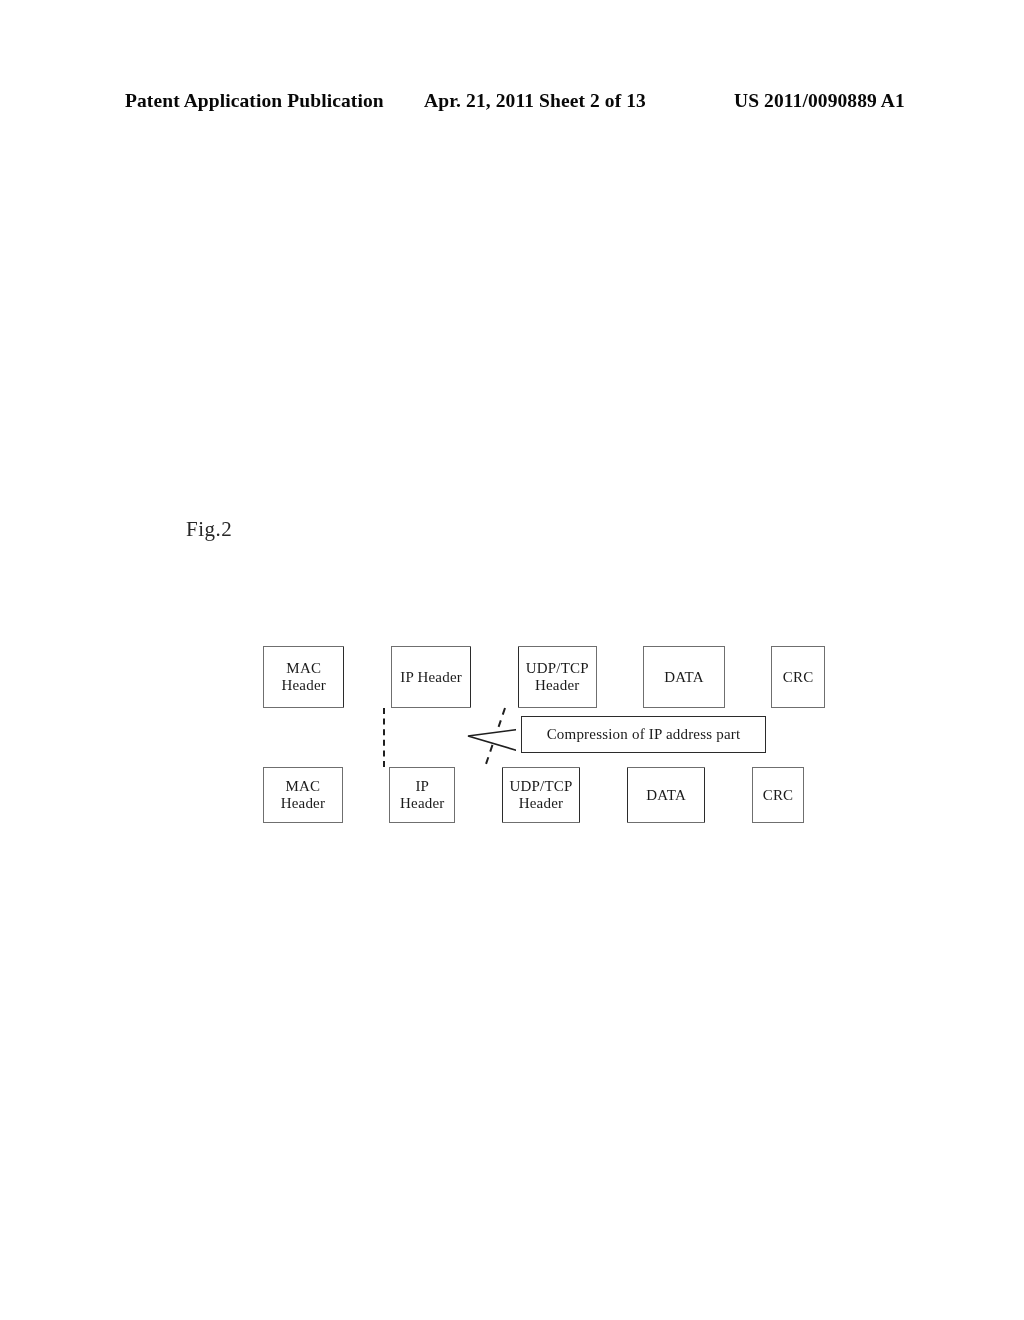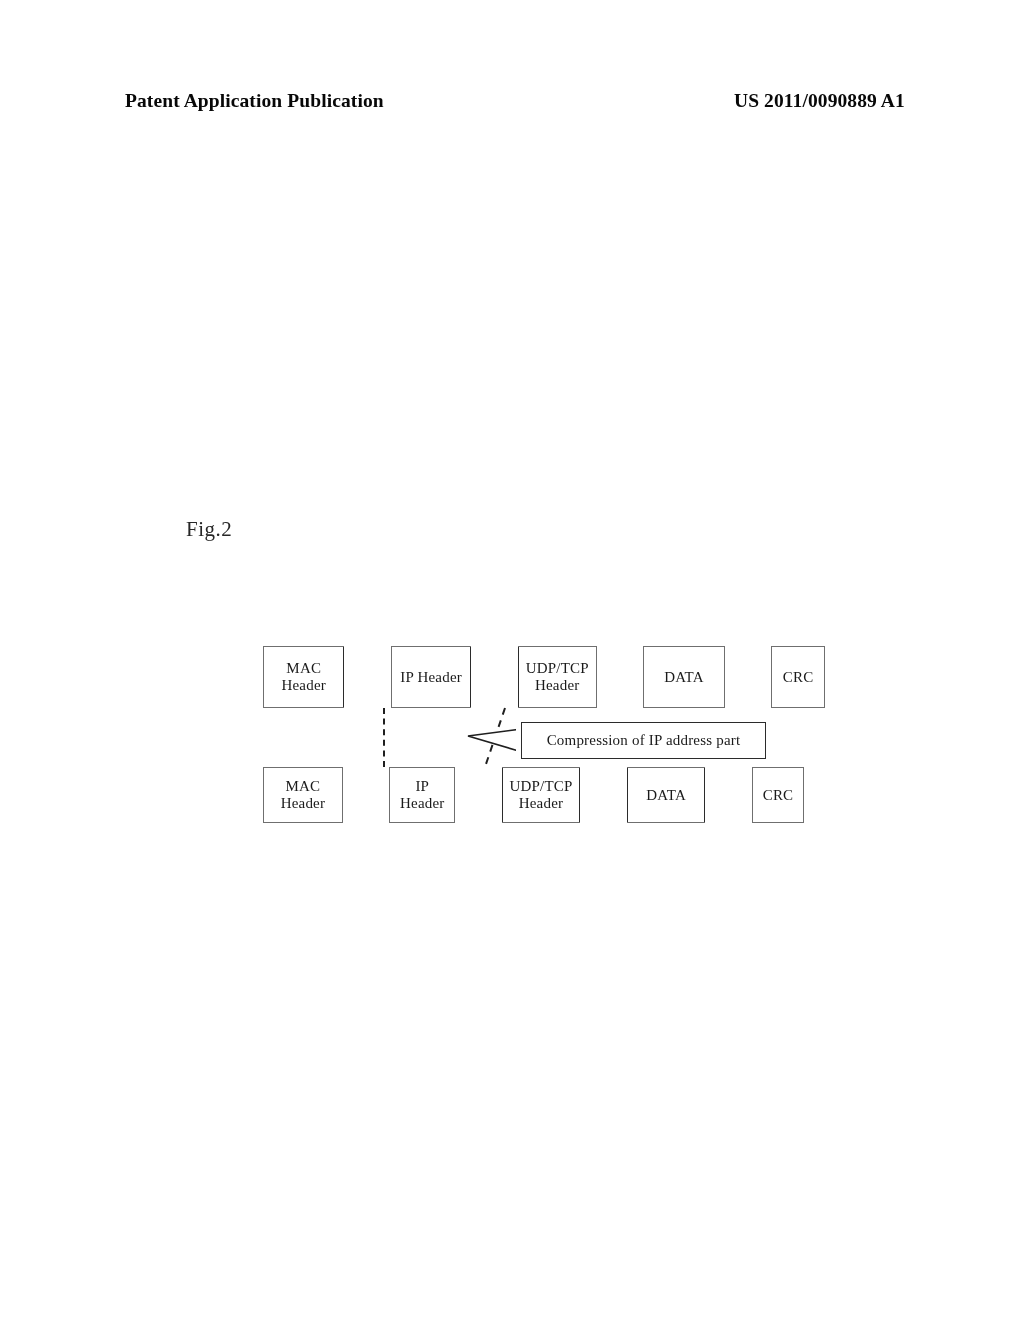--- a/index.html
+++ b/index.html
@@ -133,36 +133,36 @@
     box-sizing: border-box;
     border: 1.4px solid #2b2b2b;
     background: #ffffff;
     display: flex;
     align-items: center;
     justify-content: center;
     font-size: 15px;
     letter-spacing: 0.2px;
     color: #1a1a1a;
     white-space: nowrap;
-    margin-top: 6px;
   }
   #callout-tail {
     position: absolute;
     left: 466px;
     top: 722px;
     width: 60px;
     height: 34px;
     pointer-events: none;
   }
 </style>
 </head>
 <body>
 
 <div id="page-header">
   <div class="hdr-text" id="hdr-pub">Patent Application Publication</div>
+  <div class="hdr-text" id="hdr-date">Apr. 21, 2011  Sheet 2 of 13</div>
   <div class="hdr-text" id="hdr-docnum">US 2011/0090889 A1</div>
 </div>
 
 <div id="figure">
 
   <div id="fig-label">Fig.2</div>
 
   <div class="packet-row" id="packet-row-top">
 
     <div class="packet-field" style="width:122px">

